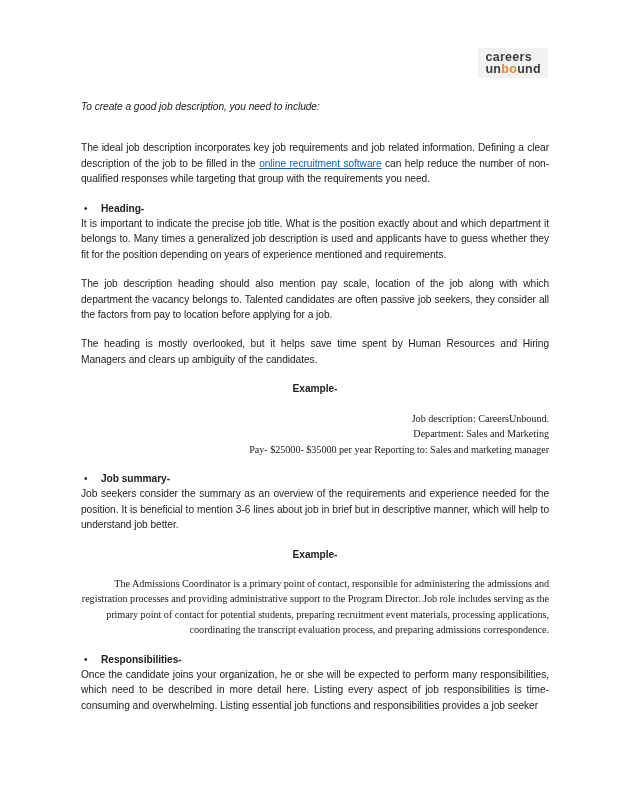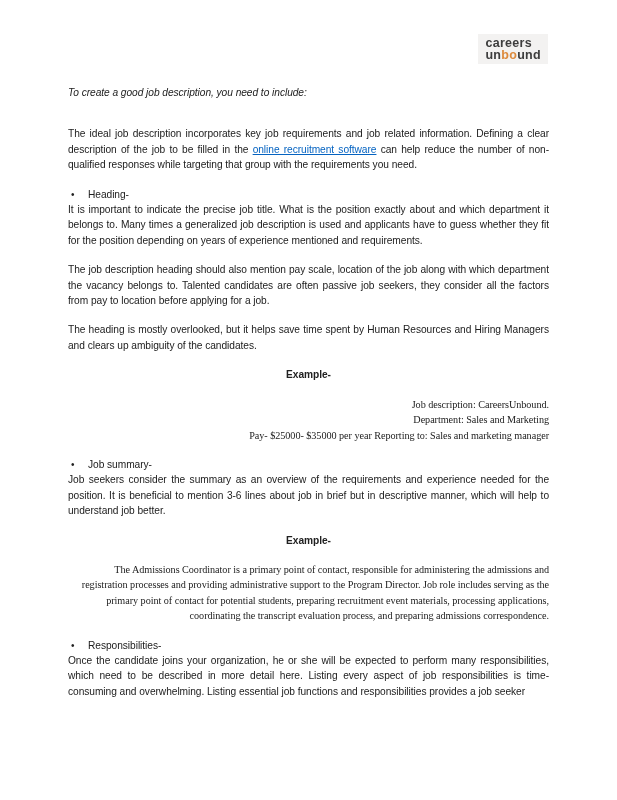--- a/index.html
+++ b/index.html
@@ -2,24 +2,25 @@
 <html style="--text-color: #212121; --link-color: #0563c1; --logo-accent: #dd8a3c; --logo-text: #3d3d3d; --logo-bg: #f3f2f1;"><head>
 <meta charset="utf-8">
 <style>
   * { margin:0; padding:0; box-sizing:border-box; }
   html, body { background:#ffffff; }
   body { font-family:"Liberation Sans","DejaVu Sans",sans-serif; }
 
   .page {
     position:relative;
     width:617px; height:700px;
-    margin:2px auto;
+    margin:16px auto;
     background:#ffffff;
     overflow:hidden;
     color:var(--text-color,#212121);
+    padding-left:13px;
   }
 
   .logo-row { padding:32px 69px 0 68px; display:flex; justify-content:flex-end; }
   .logo { background:var(--logo-bg,#f3f2f1); padding:4px 7px 3px 7px; }
   .logo-l1, .logo-l2 {
     display:block; font-weight:700;
     font-size:12.5px; line-height:11.5px; letter-spacing:0.3px;
     color:var(--logo-text,#3d3d3d);
   }
   .logo .accent { color:var(--logo-accent,#dd8a3c); }
@@ -28,21 +29,21 @@
     padding:21px 68px 0 68px;
     font-size:10.2px; line-height:15.4px; letter-spacing:-0.05px;
   }
   .para { margin:0 0 14px 0; text-align:justify; }
   .tight { margin-bottom:0; }
   .lead { font-style:italic; text-align:left; margin-bottom:26px; }
   .label { font-weight:700; text-align:center; margin:0 0 14px 0; }
 
   .bullet-item { display:flex; align-items:baseline; }
   .bullet-glyph { flex:0 0 20px; width:20px; padding-left:3px; font-size:10px; }
-  .bullet-label { font-weight:400; }
+  .bullet-label { font-weight:700; }
 
   .line-group { margin:0 0 14px 0; }
   .line-group div { text-align:right;font-family:Liberation Serif, serif; }
 
   a.doc-link { color:var(--link-color,#0563c1); text-decoration:underline; cursor:pointer; }
 </style>
 </head>
 <body>
 
 <div class="page">

